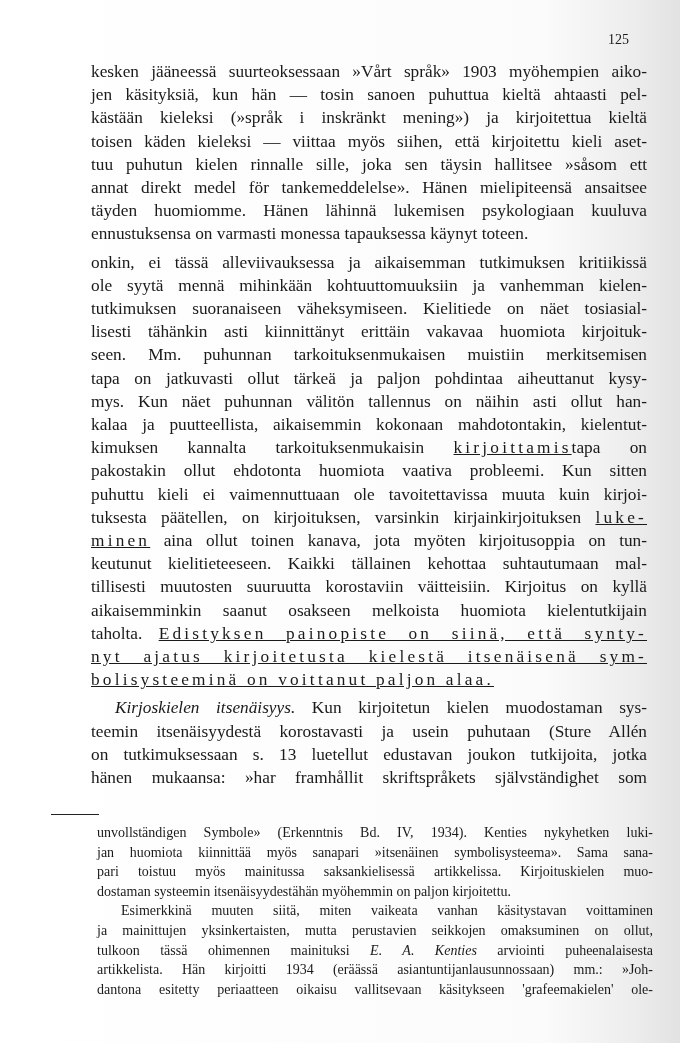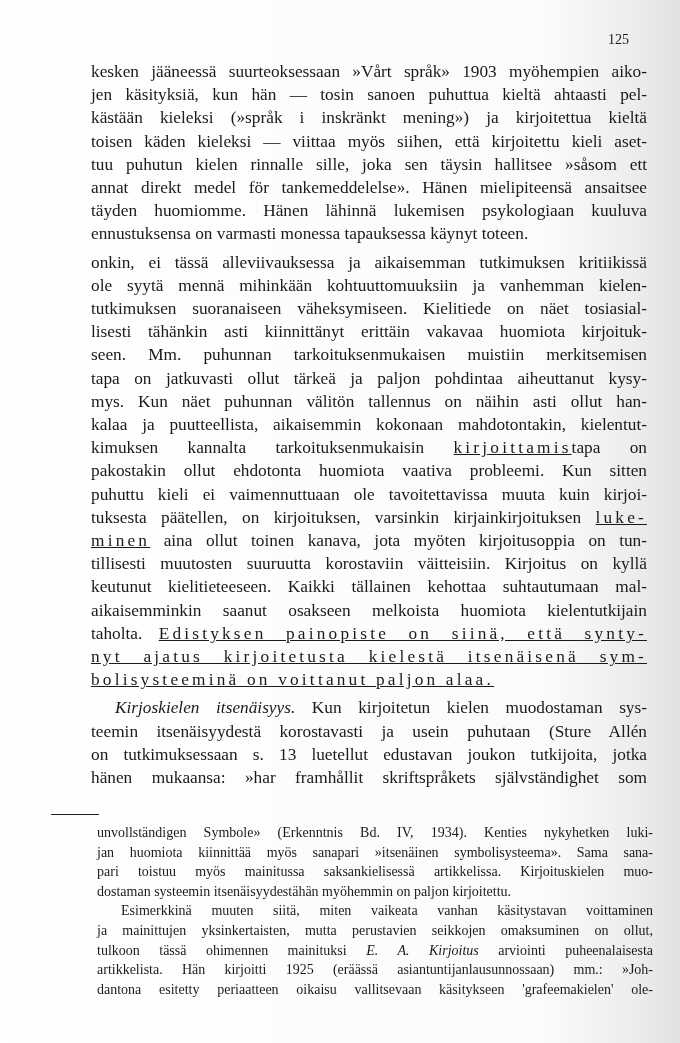--- a/index.html
+++ b/index.html
@@ -62,22 +62,22 @@
     <span class="line">lisesti tähänkin asti kiinnittänyt erittäin vakavaa huomiota kirjoituk-</span>
     <span class="line">seen. Mm. puhunnan tarkoituksenmukaisen muistiin merkitsemisen</span>
     <span class="line">tapa on jatkuvasti ollut tärkeä ja paljon pohdintaa aiheuttanut kysy-</span>
     <span class="line">mys. Kun näet puhunnan välitön tallennus on näihin asti ollut han-</span>
     <span class="line">kalaa ja puutteellista, aikaisemmin kokonaan mahdotontakin, kielentut-</span>
     <span class="line"><span>kimuksen kannalta tarkoituksenmukaisin </span><span class="sp">kirjoittamis</span><span>tapa on</span></span>
     <span class="line">pakostakin ollut ehdotonta huomiota vaativa probleemi. Kun sitten</span>
     <span class="line">puhuttu kieli ei vaimennuttuaan ole tavoitettavissa muuta kuin kirjoi-</span>
     <span class="line"><span>tuksesta päätellen, on kirjoituksen, varsinkin kirjainkirjoituksen </span><span class="sp">luke-</span></span>
     <span class="line"><span class="sp">minen</span><span> aina ollut toinen kanava, jota myöten kirjoitusoppia on tun-</span></span>
+    <span class="line">keutunut kielitieteeseen. Kaikki tällainen kehottaa suhtautumaan mal-</span>
     <span class="line">tillisesti muutosten suuruutta korostaviin väitteisiin. Kirjoitus on kyllä</span>
-    <span class="line">keutunut kielitieteeseen. Kaikki tällainen kehottaa suhtautumaan mal-</span>
     <span class="line">aikaisemminkin saanut osakseen melkoista huomiota kielentutkijain</span>
     <span class="line"><span>taholta. </span><span class="sp">Edistyksen painopiste on siinä, että synty-</span></span>
     <span class="line"><span class="sp">nyt ajatus kirjoitetusta kielestä itsenäisenä sym-</span></span>
     <span class="line last"><span class="sp">bolisysteeminä on voittanut paljon alaa.</span></span>
   </div>
   <div class="para-gap"></div>
 
   <div>
     <span class="line indent"><span class="it">Kirjoskielen itsenäisyys.</span><span> Kun kirjoitetun kielen muodostaman sys-</span></span>
     <span class="line">teemin itsenäisyydestä korostavasti ja usein puhutaan (Sture Allén</span>
@@ -91,17 +91,17 @@
 <div class="footnotes body-text" style="top:823px;font-size:14px;line-height:19.6px;">
   <div>
     <span class="line">unvollständigen Symbole» (Erkenntnis Bd. IV, 1934). Kenties nykyhetken luki-</span>
     <span class="line">jan huomiota kiinnittää myös sanapari »itsenäinen symbolisysteema». Sama sana-</span>
     <span class="line">pari toistuu myös mainitussa saksankielisessä artikkelissa. Kirjoituskielen muo-</span>
     <span class="line last">dostaman systeemin itsenäisyydestähän myöhemmin on paljon kirjoitettu.</span>
   </div>
   <div>
     <span class="line indent">Esimerkkinä muuten siitä, miten vaikeata vanhan käsitystavan voittaminen</span>
     <span class="line">ja mainittujen yksinkertaisten, mutta perustavien seikkojen omaksuminen on ollut,</span>
-    <span class="line"><span>tulkoon tässä ohimennen mainituksi </span><span class="it">E. A. Kirjoitus</span><span> arviointi puheenalaisesta</span></span>
-    <span class="line">artikkelista. Hän kirjoitti 1925 (eräässä asiantuntijanlausunnossaan) mm.: »Joh-</span>
+    <span class="line"><span>tulkoon tässä ohimennen mainituksi </span><span class="it">E. A. Kenties</span><span> arviointi puheenalaisesta</span></span>
+    <span class="line">artikkelista. Hän kirjoitti 1934 (eräässä asiantuntijanlausunnossaan) mm.: »Joh-</span>
     <span class="line">dantona esitetty periaatteen oikaisu vallitsevaan käsitykseen 'grafeemakielen' ole-</span>
   </div>
 </div>
 
 </body></html>

